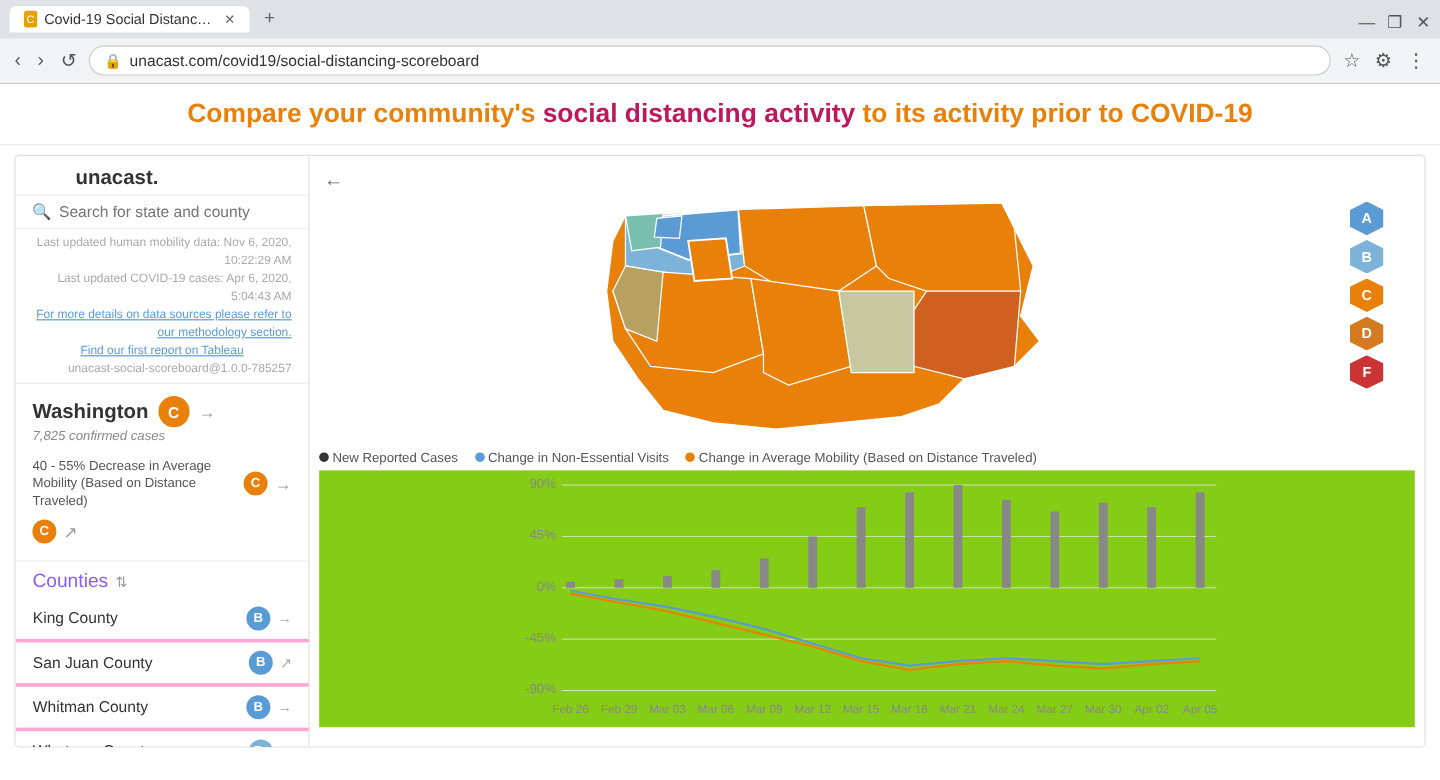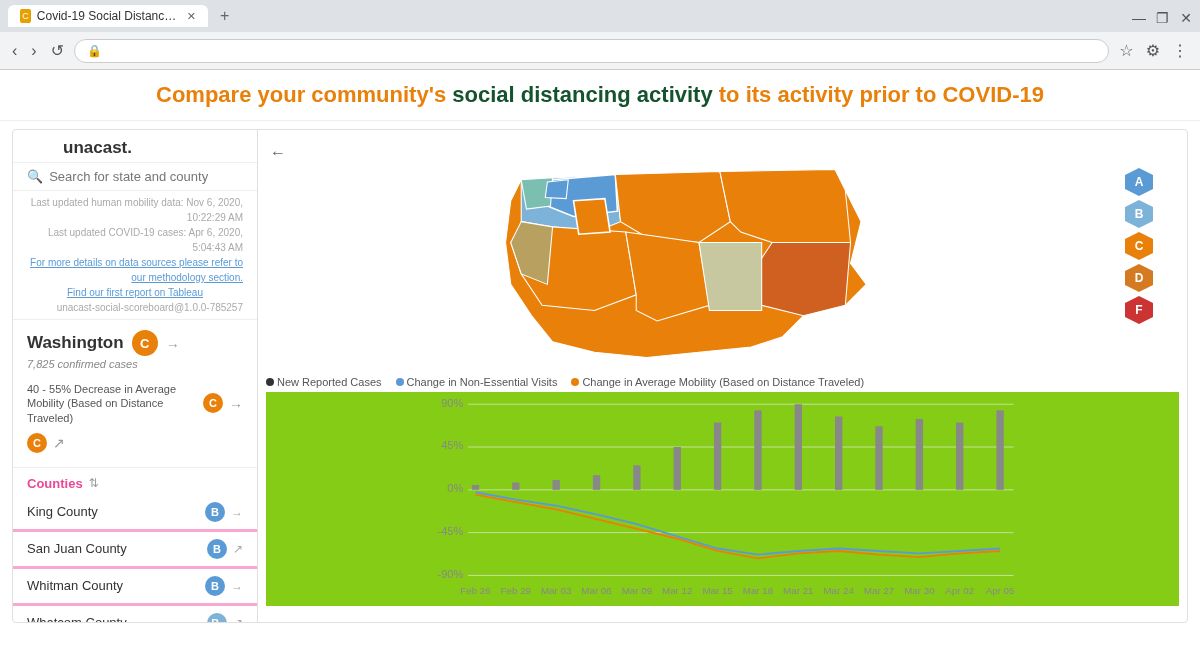--- a/index.html
+++ b/index.html
@@ -43,21 +43,21 @@
     .grade-badge { width: 26px; height: 26px; border-radius: 50%; display: flex; align-items: center; justify-content: center; font-size: 13px; font-weight: bold; color: white; }
     .grade-c { background: #e8800a; }
     .grade-b { background: #5b9bd5; }
     .arrow-icon { font-size: 14px; color: #999; }
     .confirmed-cases { font-size: 11px; color: #888; margin-top: 2px; font-style: italic; }
 
     .metric-row { display: flex; align-items: center; gap: 6px; padding: 4px 0; }
     .metric-text { font-size: 11px; color: #555; flex: 1; line-height: 1.3; }
 
     .counties-header { padding: 8px 14px 4px; display: flex; align-items: center; gap: 6px; }
-    .counties-label { font-size: 13px; color: #ec4899; font-weight: bold; }
+    .counties-label { font-size: 16px; color: #8b5cf6; font-weight: normal; }
     .sort-icon { color: #999; font-size: 12px; cursor: pointer; }
 
     .counties-list { overflow-y: auto; flex: 1; }
     .county-row { padding: 7px 14px; display: flex; align-items: center; gap: 6px; cursor: pointer; border-bottom: 3px solid #f9a8d4; }
     .county-name { font-size: 13px; color: #333; flex: 1; }
     .county-arrow { font-size: 12px; color: #aaa; }
 
     
     .counties-list::-webkit-scrollbar { width: 6px; }
     .counties-list::-webkit-scrollbar-track { background: #f1f1f1; }
@@ -110,34 +110,35 @@
       <button class="win-btn">❐</button>
       <button class="win-btn">✕</button>
     </div>
   </div>
   <div class="browser-toolbar">
     <button class="nav-btn">‹</button>
     <button class="nav-btn">›</button>
     <button class="nav-btn">↺</button>
     <div class="address-bar">
       <span class="address-lock">🔒</span>
+      <span style="font-size:13px;color:#333;">unacast.com/covid19/social-distancing-scoreboard</span>
     </div>
     <div class="browser-actions">
       <button class="browser-action-btn">☆</button>
       <button class="browser-action-btn">⚙</button>
       <button class="browser-action-btn">⋮</button>
     </div>
   </div>
 </div>
 
 <div class="page">
 
   <div class="hero" style="padding:12px 20px;">
     <h1>
-      <span>Compare your community's </span><span style="color:#14532d">social distancing activity</span><span> to its activity prior to COVID-19</span>
+      <span>Compare your community's </span><span style="color:#be185d">social distancing activity</span><span> to its activity prior to COVID-19</span>
     </h1>
   </div>
 
   <div class="main-content">
     <div class="scoreboard">
 
       <div class="left-panel">
         <div style="padding:8px 14px 4px; border-bottom:1px solid #eee; display:flex; justify-content:space-between; align-items:center;">
           <span class="unacast-logo" style="padding:0;border:none;font-size:17px;font-weight:bold;color:#333;margin-left:36px;">unacast.</span>
         </div>

